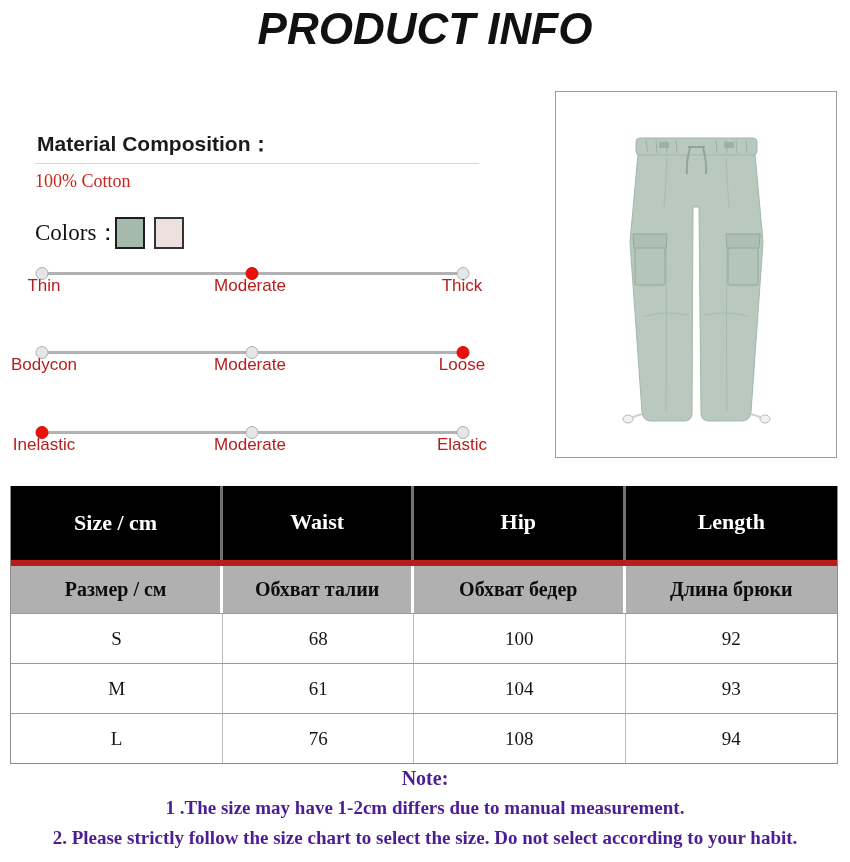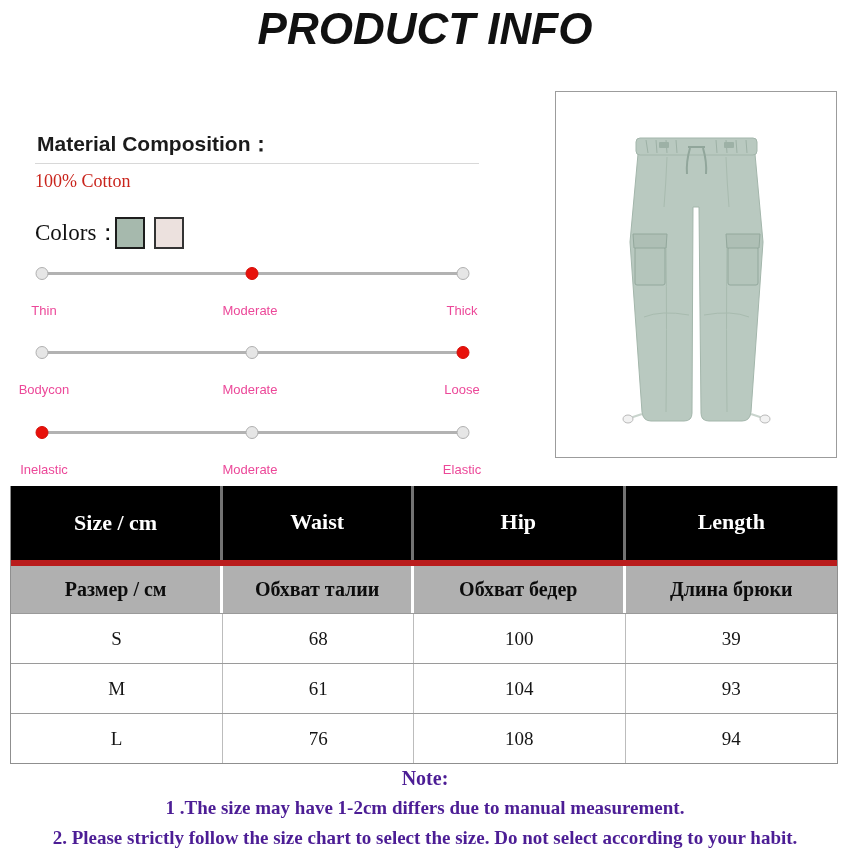--- a/index.html
+++ b/index.html
@@ -25,22 +25,22 @@
 
   
   .slider{position:absolute;left:0;width:510px;height:70px;}
   .slider-1{top:272px;} .slider-2{top:351px;} .slider-3{top:431px;}
   .track{position:absolute;left:42px;top:0;width:421px;height:3px;background:#b2b2b2;}
   .dot{position:absolute;top:-5px;width:13px;height:13px;border-radius:50%;
        transform:translateX(-50%);box-sizing:border-box;}
   .dot-left{left:42px;} .dot-center{left:252px;} .dot-right{left:463px;}
   .dot[data-state="gray"]{background:#e6e6e6;border:1px solid #b0b0b0;}
   .dot[data-state="red"]{background:#e8110b;border:1px solid #d40d08;}
-  .slider-label{position:absolute;top:31px;transform:translateX(-50%);white-space:nowrap;
-        font-family:"Liberation Sans", sans-serif;font-size:13px;color:#ec4899;}
+  .slider-label{position:absolute;top:4px;transform:translateX(-50%);white-space:nowrap;
+        font-family:"Liberation Sans", sans-serif;font-size:17px;color:#b91c1c;}
   .lab-left{left:44px;} .lab-center{left:250px;} .lab-right{left:462px;}
 
   
   .product-box{position:absolute;left:555px;top:91px;width:282px;height:367px;
                border:1px solid #9c9c9c;background:#fff;box-sizing:border-box;}
 
   
   .size-table{position:absolute;left:10px;top:486px;width:828px;
               border:1px solid #8f8f8f;border-top:none;box-sizing:border-box;}
   .t-row{display:flex;width:100%;box-sizing:border-box;}
@@ -176,21 +176,21 @@
     <div class="t-row row-sub">
       <div class="t-cell c0">Размер / см</div>
       <div class="t-cell c1">Обхват талии</div>
       <div class="t-cell c2">Обхват бедер</div>
       <div class="t-cell c3">Длина брюки</div>
     </div>
     <div class="t-row row-body">
       <div class="t-cell c0">S</div>
       <div class="t-cell c1">68</div>
       <div class="t-cell c2">100</div>
-      <div class="t-cell c3">39</div>
+      <div class="t-cell c3">92</div>
     </div>
     <div class="t-row row-body">
       <div class="t-cell c0">M</div>
       <div class="t-cell c1">61</div>
       <div class="t-cell c2">104</div>
       <div class="t-cell c3">93</div>
     </div>
     <div class="t-row row-body">
       <div class="t-cell c0">L</div>
       <div class="t-cell c1">76</div>

